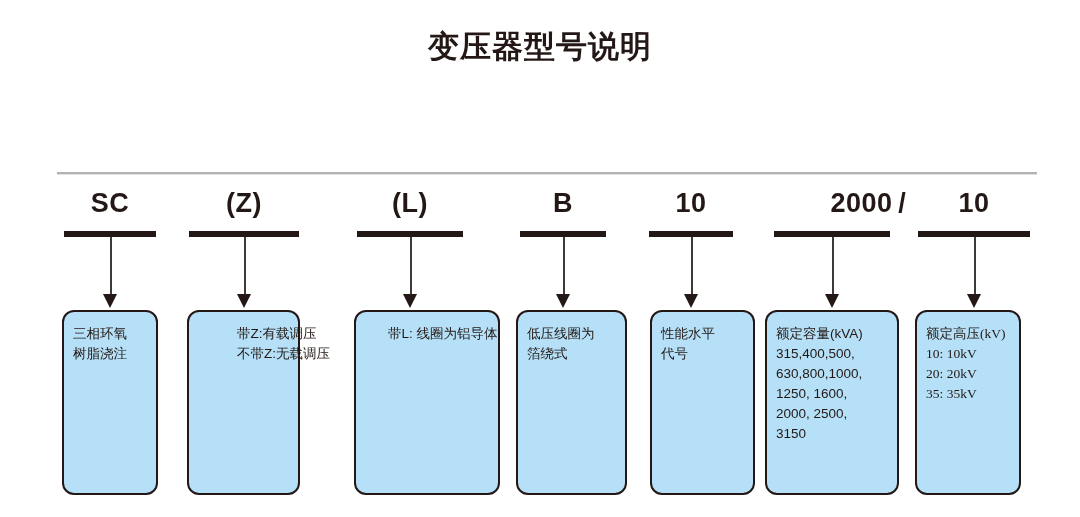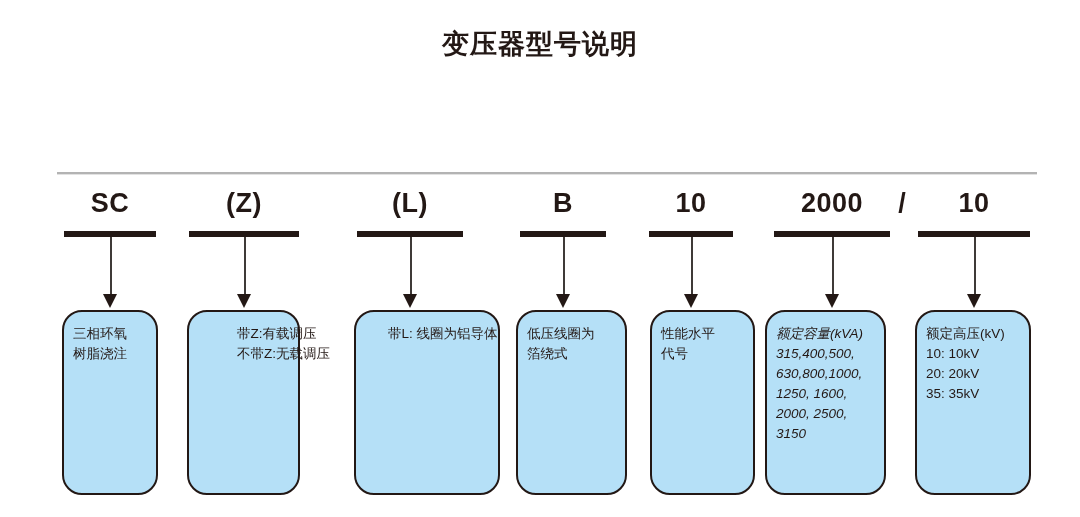--- a/index.html
+++ b/index.html
@@ -16,21 +16,21 @@
     overflow: hidden;
   }
 
   
   #diagram-title {
     position: absolute;
     left: 0;
     top: 26px;
     width: 1080px;
     text-align: center;
-    font-size: 27px;
+    font-size: 31px;
     font-weight: bold;
     letter-spacing: 1px;
     color: #231815;
   }
 
   
   #top-rule {
     position: absolute;
     left: 57px;
     top: 172px;
@@ -101,21 +101,21 @@
 
   
   .desc-box {
     position: absolute;
     top: 310px;
     left: 0;
     height: 185px;
     box-sizing: border-box;
     background: #b5e0f7;
     border: 2px solid #231815;
-    border-radius: 20px;
+    border-radius: 12px;
     padding: 12px 9px 0 9px;
   }
 
   .desc-line {
     font-size: 13.5px;
     line-height: 20px;
     color: #231815;
     white-space: nowrap;
   }
 
@@ -182,39 +182,39 @@
       <div class="code-label" style="left: -6.5px;">10</div>
       <div class="code-underline" style="width: 84px; margin-left: -6.5px;"></div>
       <div class="arrow-stem" style="height: 61px; margin-left: -6.5px;"></div>
       <div class="arrow-head" style="top: 294px; margin-left: -13.5px;"></div>
       <div class="desc-box" style="width: 105px;">
         <div class="desc-line">性能水平</div>
         <div class="desc-line">代号</div>
       </div>
     </div>
     <div class="column" style="left: 765px; width: 121px;">
-      <div class="code-label" style="left: 6.5px;">2000</div>
+      <div class="code-label" style="left: 6.5px; text-align: right;">2000</div>
       <div class="code-underline" style="width: 116px; margin-left: 6.5px;"></div>
       <div class="arrow-stem" style="height: 61px; margin-left: 6.5px;"></div>
       <div class="arrow-head" style="top: 294px; margin-left: -0.5px;"></div>
-      <div class="desc-box" style="width: 121px; font-style: italic;">
+      <div class="desc-box" style="width: 134px;">
         <div class="desc-line">额定容量(kVA)</div>
         <div class="desc-line">315,400,500,</div>
         <div class="desc-line">630,800,1000,</div>
         <div class="desc-line">1250, 1600,</div>
         <div class="desc-line">2000, 2500,</div>
         <div class="desc-line">3150</div>
       </div>
     </div>
     <div class="column" style="left: 915px; width: 106px;">
       <div class="code-label" style="left: 6px;">10</div>
       <div class="code-underline" style="width: 112px; margin-left: 6px;"></div>
       <div class="arrow-stem" style="height: 61px; margin-left: 6px;"></div>
       <div class="arrow-head" style="top: 294px; margin-left: -1px;"></div>
-      <div class="desc-box" style="width: 116px;">
+      <div class="desc-box" style="width: 106px; font-family: Liberation Serif, serif;">
         <div class="desc-line">额定高压(kV)</div>
         <div class="desc-line">10: 10kV</div>
         <div class="desc-line">20: 20kV</div>
         <div class="desc-line">35: 35kV</div>
       </div>
     </div>
   </div>
 
 <div id="slash-separator">/</div>
 

